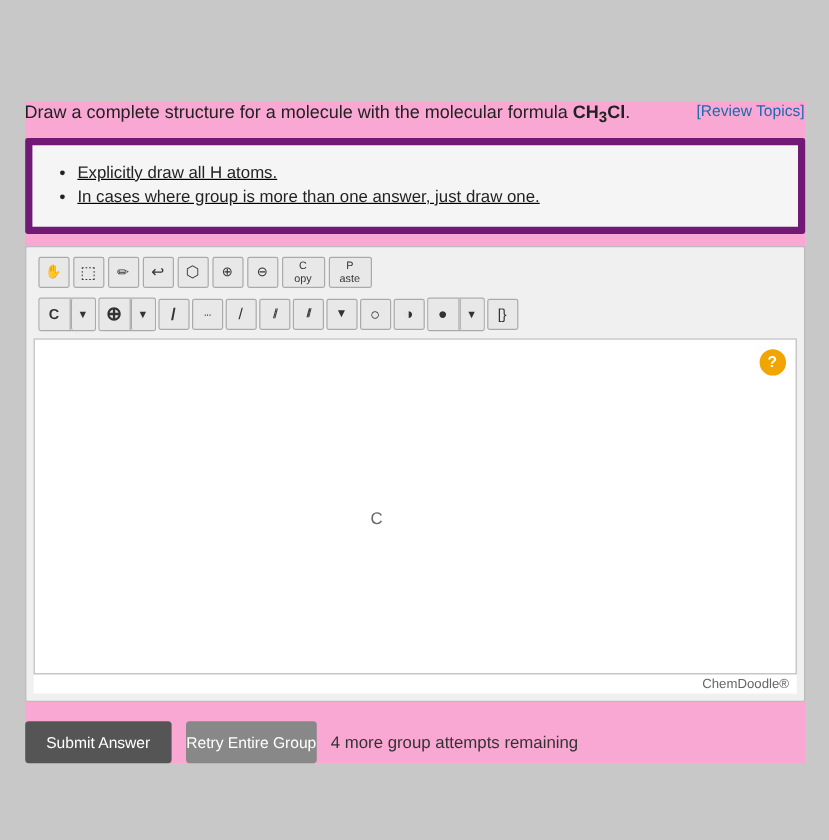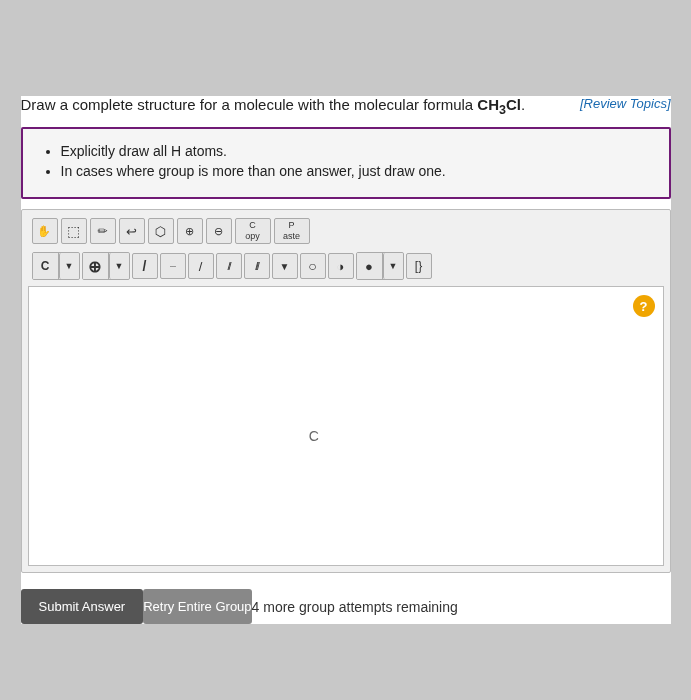--- a/index.html
+++ b/index.html
@@ -8,48 +8,48 @@
       font-family: Arial, sans-serif;
       width: 691px;
       min-height: 700px;
       display: flex;
       align-items: center;
       justify-content: center;
       padding: 20px;
     }
     .page-container {
       width: 650px;
-      background: #ffffff;
+      background: #f9a8d4;
       margin-top: 20px;
     }
     .question-header {
       display: flex;
       justify-content: space-between;
       align-items: flex-start;
       margin-bottom: 10px;
     }
     .question-title {
       font-size: 15px;
       color: #222;
       flex: 1;
       padding-right: 10px;
     }
     .review-topics {
       color: #1a6ab1;
       font-size: 13px;
       white-space: nowrap;
       text-decoration: none;
-      font-style: italic;
     }
     .instruction-box {
       background: #f5f5f5;
-      border: 2px solid #701a75;
+      border: 6px solid #701a75;
       padding: 14px 18px;
       margin-bottom: 10px;
       border-radius: 2px;
+      text-decoration: underline;
     }
     .instruction-box ul {
       list-style: disc;
       padding-left: 20px;
     }
     .instruction-box ul li {
       font-size: 14px;
       color: #222;
       margin-bottom: 4px;
     }
@@ -167,21 +167,21 @@
       align-items: center;
       justify-content: center;
       color: white;
       font-size: 13px;
       font-weight: bold;
       cursor: pointer;
     }
     .bottom-bar {
       display: flex;
       align-items: center;
-      gap: 0;
+      gap: 12px;
       margin-top: 16px;
     }
     .btn-submit {
       background: #555;
       color: white;
       border: none;
       padding: 10px 18px;
       font-size: 13px;
       border-radius: 3px;
       cursor: pointer;
@@ -288,20 +288,21 @@
         <div class="dropdown-btn">▼</div>
       </div>
 
       <div class="tool-btn" title="Bracket" style="font-size:12px;">[}</div>
     </div>
 
     <div class="drawing-canvas">
       <div class="canvas-letter-c">C</div>
       <div class="help-icon">?</div>
     </div>
+    <div class="chemdoodle-label">ChemDoodle®</div>
   </div>
 
   <div class="bottom-bar">
     <button class="btn-submit">Submit Answer</button>
     <button class="btn-retry">Retry Entire Group</button>
     <span class="attempts-text">4 more group attempts remaining</span>
   </div>
 </div>
 
 </body></html>

